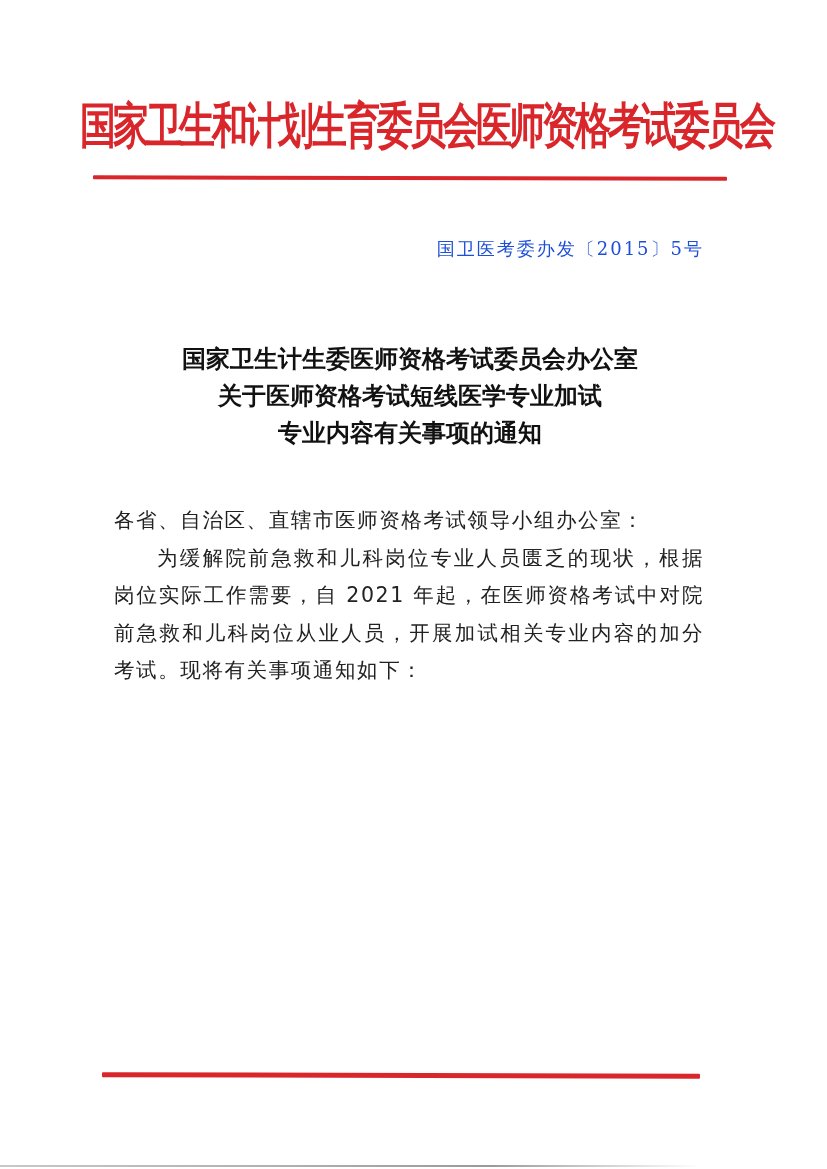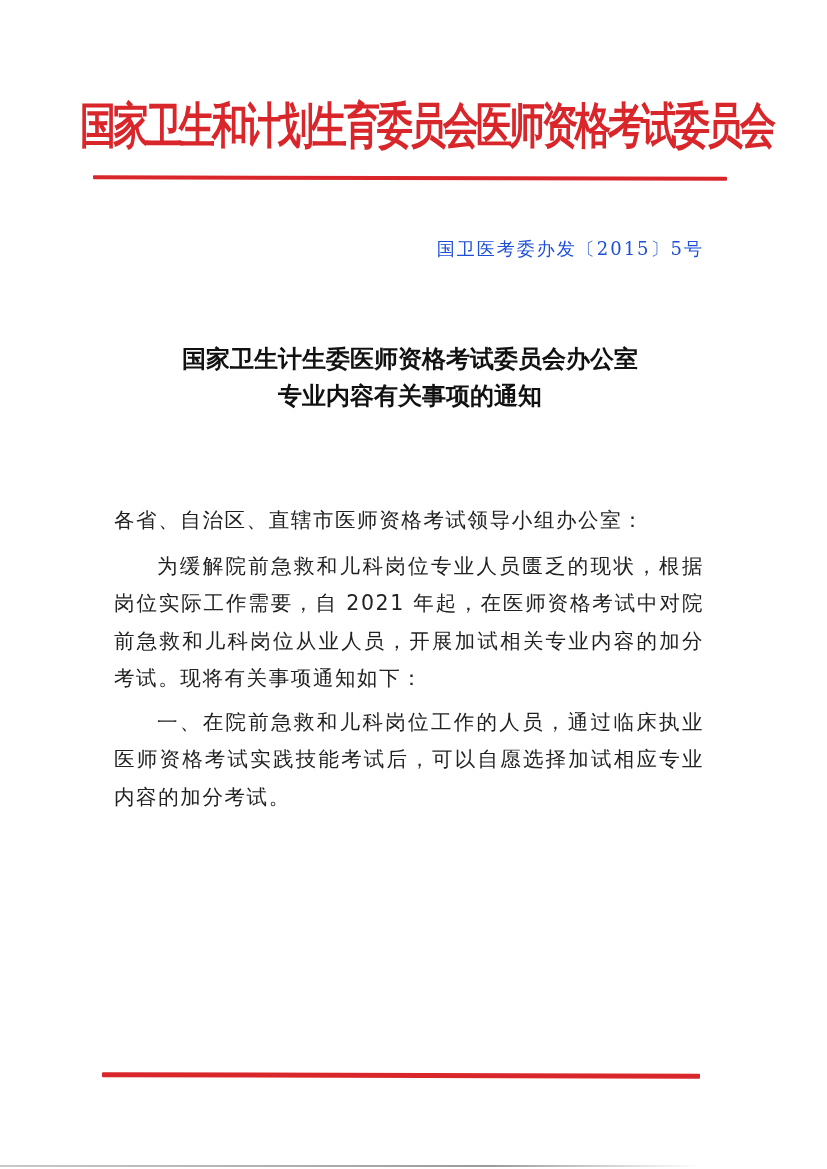--- a/index.html
+++ b/index.html
@@ -88,21 +88,21 @@
       text-align: justify;
       letter-spacing: 1.6px;
     }
     .body-text p {
       margin: 0;
     }
     .body-text .indent {
       text-indent: 2.1em;
     }
     .body-text .salutation {
-      margin-bottom: 8px;
+      margin-bottom: 0;
     }
     .gap {
       height: 6px;
     }
     .scan-edge {
       position: absolute;
       left: 0;
       top: 1165px;
       width: 700px;
       height: 2px;
@@ -112,25 +112,25 @@
 </head>
 <body>
 
 <div class="letterhead">国家卫生和计划生育委员会医师资格考试委员会</div>
 <div class="red-rule rule-top"></div>
 
 <div class="doc-number">国卫医考委办发〔2015〕5号</div>
 
 <div class="doc-title">
   <div>国家卫生计生委医师资格考试委员会办公室</div>
+  <div>关于医师资格考试短线医学专业加试</div>
   <div>专业内容有关事项的通知</div>
 </div>
 
 <div class="body-text">
   <p class="salutation">各省、自治区、直辖市医师资格考试领导小组办公室：</p>
   <p class="indent">为缓解院前急救和儿科岗位专业人员匮乏的现状，根据岗位实际工作需要，自 2021 年起，在医师资格考试中对院前急救和儿科岗位从业人员，开展加试相关专业内容的加分考试。现将有关事项通知如下：</p>
   <div class="gap"></div>
-  <p class="indent">一、在院前急救和儿科岗位工作的人员，通过临床执业医师资格考试实践技能考试后，可以自愿选择加试相应专业内容的加分考试。</p>
   <div class="gap"></div>
 </div>
 
 <div class="red-rule rule-bottom"></div>
 <div class="scan-edge"></div>
 
 </body></html>

